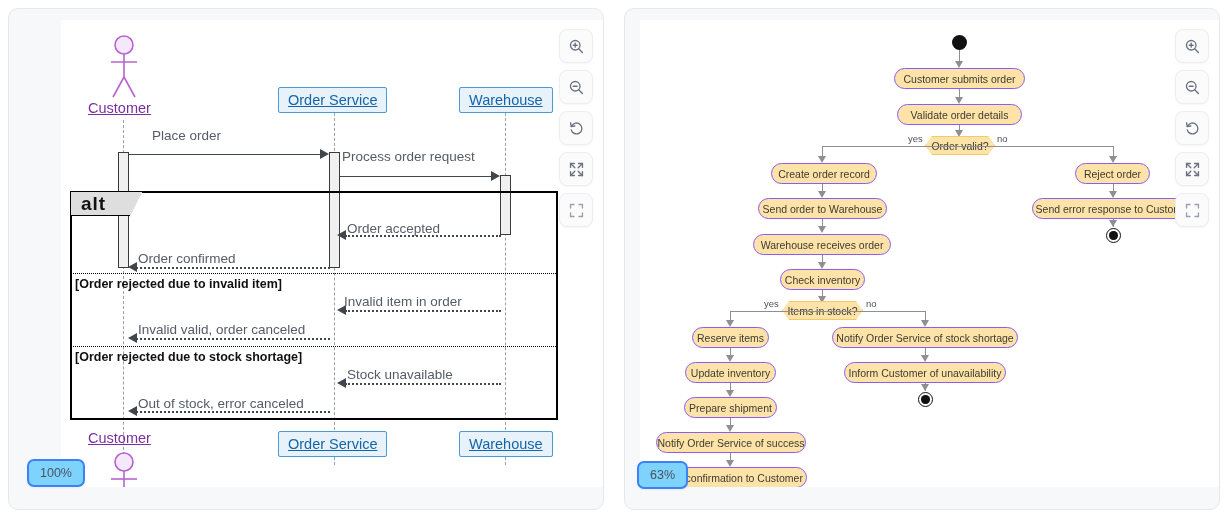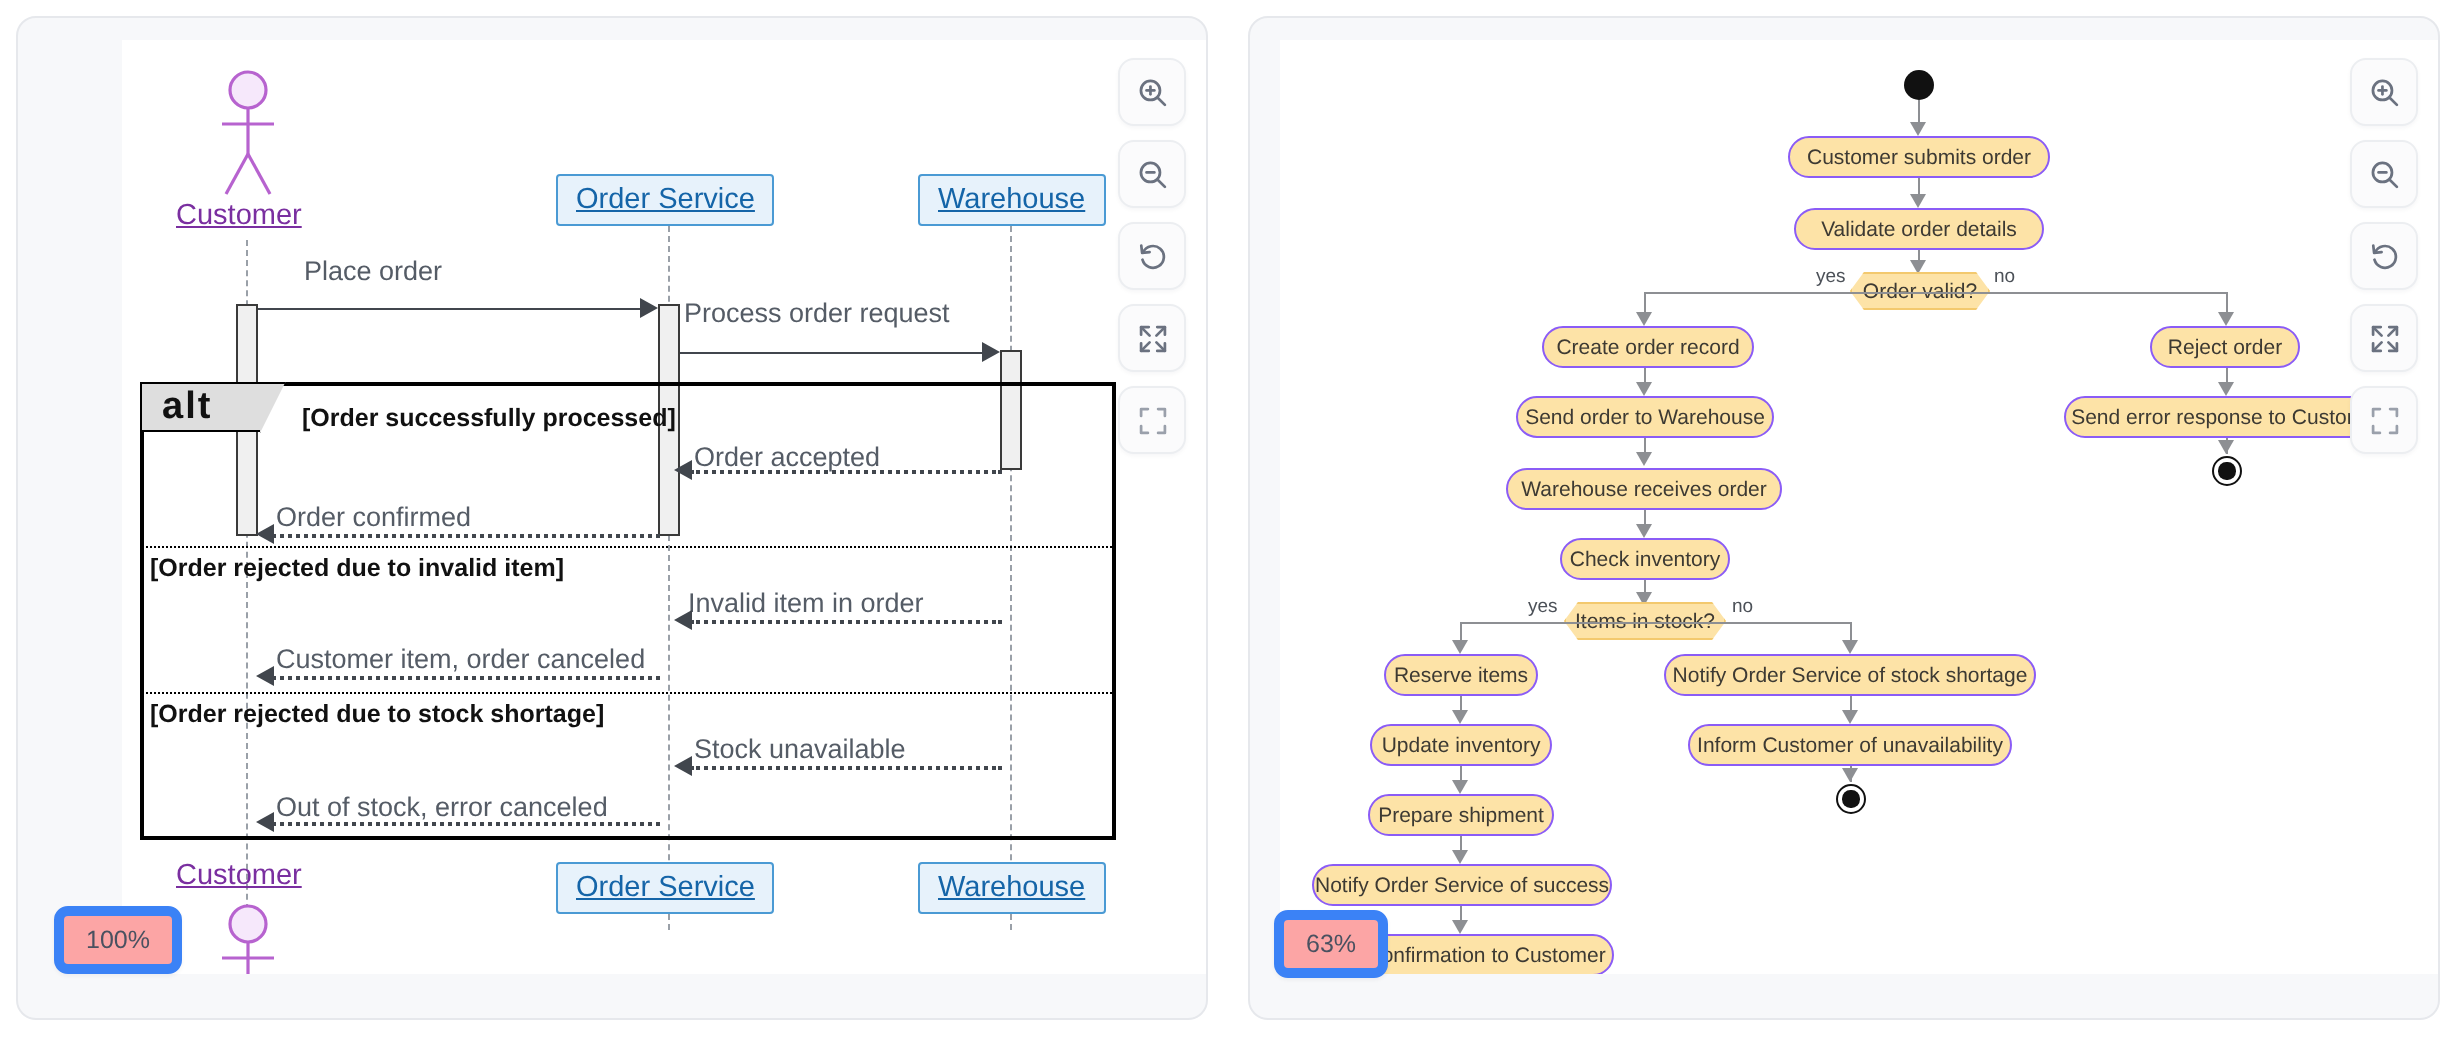--- a/index.html
+++ b/index.html
@@ -9,21 +9,21 @@
          border:1px solid #e6e8ec;border-radius:10px;box-sizing:border-box;overflow:hidden;}
   .panel:first-child{margin-left:8px;}
   .canvas{position:absolute;left:52px;top:11px;right:0;bottom:22px;background:#ffffff;overflow:hidden;}
   .canvas.right{left:15px;}
   
   .toolbar{position:absolute;right:10px;top:20px;display:flex;flex-direction:column;gap:7px;z-index:30;}
   .tbtn{width:32px;height:32px;background:#fbfbfc;border:1px solid #eceef1;border-radius:8px;
         display:flex;align-items:center;justify-content:center;cursor:pointer;box-shadow:0 1px 2px rgba(16,24,40,.04);}
   .tbtn svg{display:block;}
   
-  .zoom-badge{position:absolute;left:18px;bottom:22px;background:#fca5a5;border:5px solid #3b82f6;
+  .zoom-badge{position:absolute;left:18px;bottom:22px;background:#7dd3fc;border:2px solid #3b82f6;
         border-radius:7px;padding:5px 11px;font-size:12.5px;color:#4a5160;z-index:30;
         box-shadow:0 1px 2px rgba(16,24,40,.05);}
   .zoom-badge.right{left:12px;bottom:20px;}
 
   
   .seq{position:absolute;left:0;top:0;width:544px;height:480px;}
   .actor-label{position:absolute;font-size:14.5px;color:#7a2fa0;text-decoration:underline;white-space:nowrap;}
   .part-box{position:absolute;background:#e7f2fb;border:1px solid #4a9ad4;border-radius:2px;
         padding:4px 9px;font-size:14.5px;color:#1565a8;text-decoration:underline;white-space:nowrap;}
   .lifeline{position:absolute;width:0;border-left:1px dashed #9aa0a8;}
@@ -96,38 +96,37 @@
         <div class="msg-label" style="left:91px;top:108px;">Place order</div>
         <div class="arrow-solid" style="left:68px;top:134px;width:195px;"></div>
         <div class="ah ah-r" style="left:259px;top:129px;"></div>
 
         <div class="msg-label" style="left:281px;top:129px;">Process order request</div>
         <div class="arrow-solid" style="left:279px;top:156px;width:155px;"></div>
         <div class="ah ah-r" style="left:430px;top:151px;"></div>
 
         <div class="frame" style="left:9px;top:171px;width:488px;height:229px;"></div>
         <div class="alt-tag" style="left:9px;top:171px;width:60px;height:25px;display:flex;align-items:center;">alt</div>
-        <div class="cond" style="left:90px;top:182px;">[Order successfully processed]</div>
 
         <div class="msg-label" style="left:286px;top:201px;">Order accepted</div>
         <div class="arrow-dot" style="left:284px;top:215px;width:156px;"></div>
         <div class="ah ah-l" style="left:276px;top:210px;"></div>
 
         <div class="msg-label" style="left:77px;top:231px;">Order confirmed</div>
         <div class="arrow-dot" style="left:75px;top:247px;width:194px;"></div>
         <div class="ah ah-l" style="left:67px;top:242px;"></div>
 
         <div class="frame-div" style="left:9px;top:253px;width:488px;"></div>
         <div class="cond" style="left:14px;top:257px;">[Order rejected due to invalid item]</div>
 
         <div class="msg-label" style="left:283px;top:274px;">Invalid item in order</div>
         <div class="arrow-dot" style="left:284px;top:290px;width:156px;"></div>
         <div class="ah ah-l" style="left:276px;top:285px;"></div>
 
-        <div class="msg-label" style="left:77px;top:302px;">Customer item, order canceled</div>
+        <div class="msg-label" style="left:77px;top:302px;">Invalid valid, order canceled</div>
         <div class="arrow-dot" style="left:75px;top:318px;width:194px;"></div>
         <div class="ah ah-l" style="left:67px;top:313px;"></div>
 
         <div class="frame-div" style="left:9px;top:326px;width:488px;"></div>
         <div class="cond" style="left:14px;top:330px;">[Order rejected due to stock shortage]</div>
 
         <div class="msg-label" style="left:286px;top:347px;">Stock unavailable</div>
         <div class="arrow-dot" style="left:284px;top:363px;width:156px;"></div>
         <div class="ah ah-l" style="left:276px;top:358px;"></div>
 

